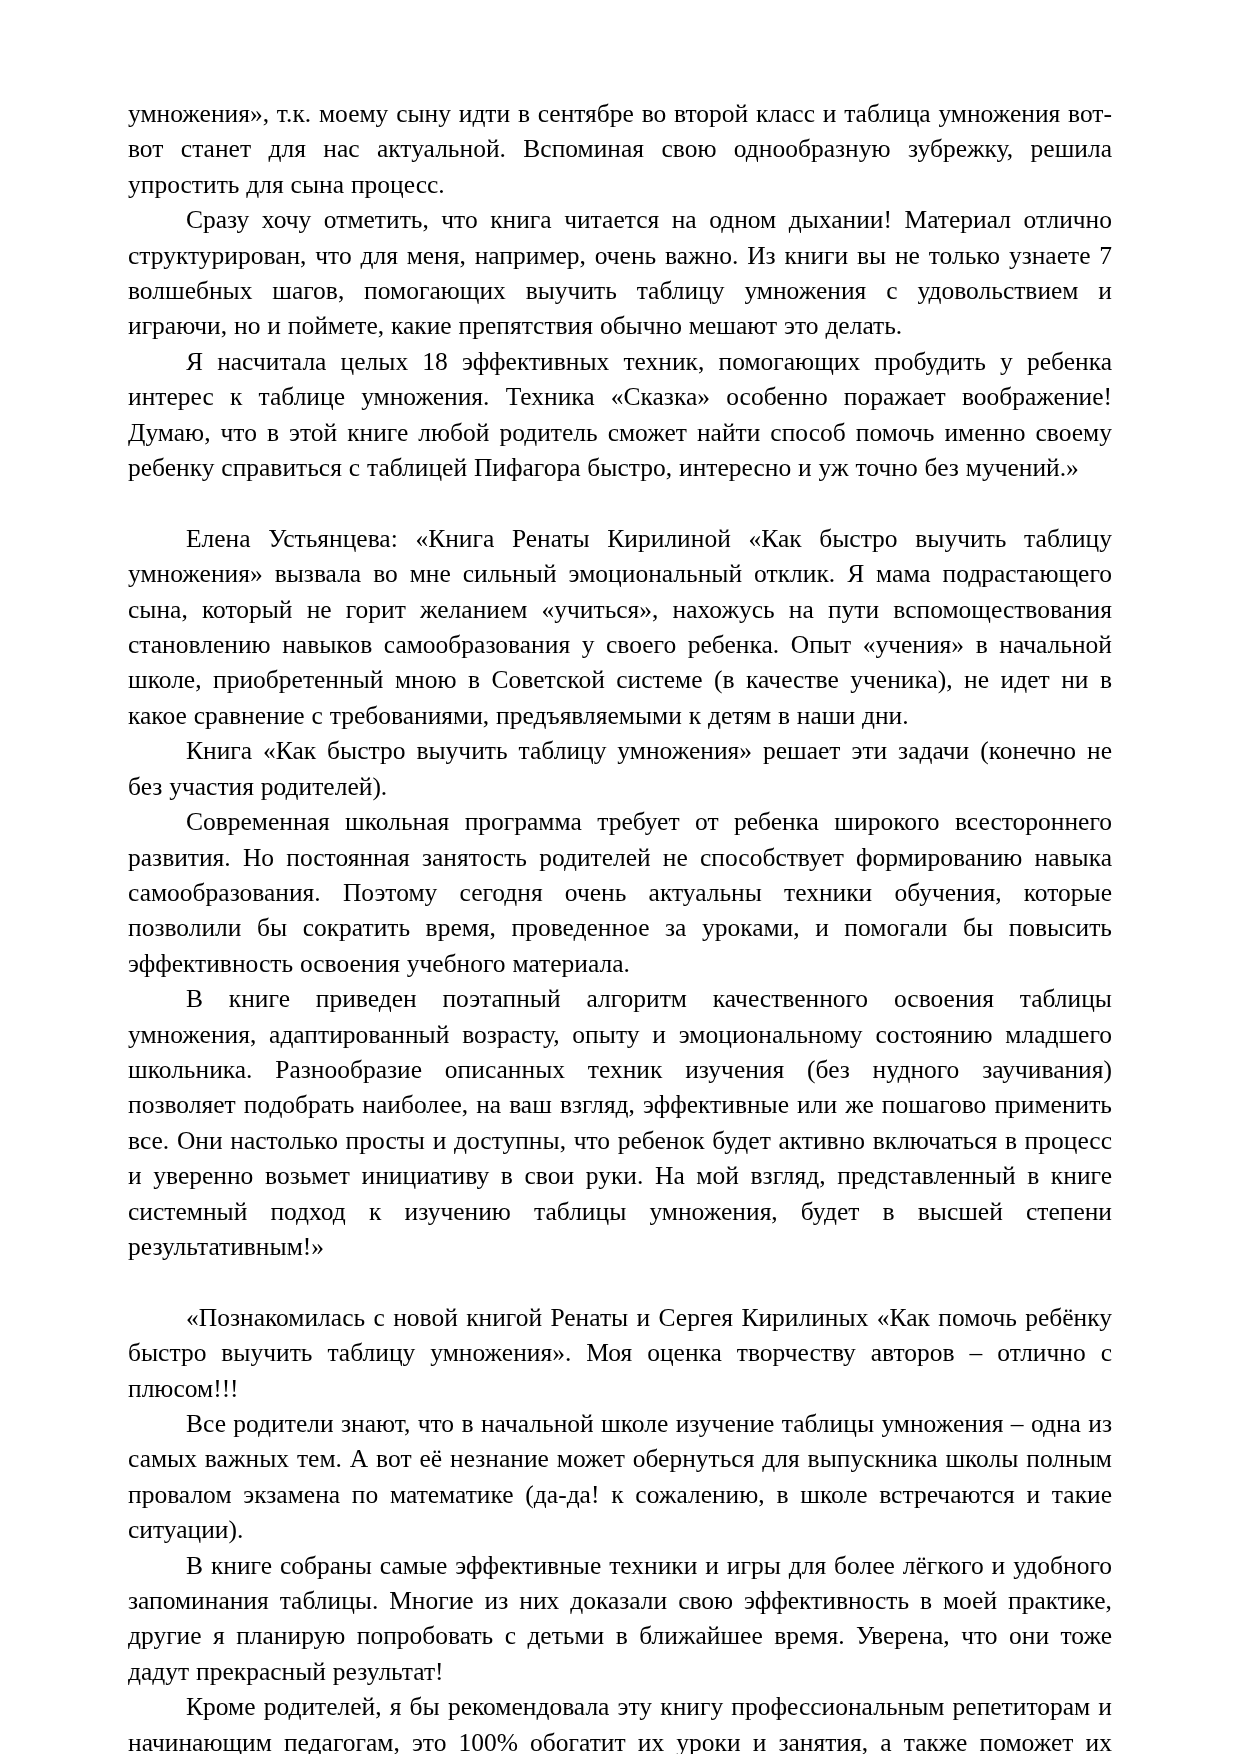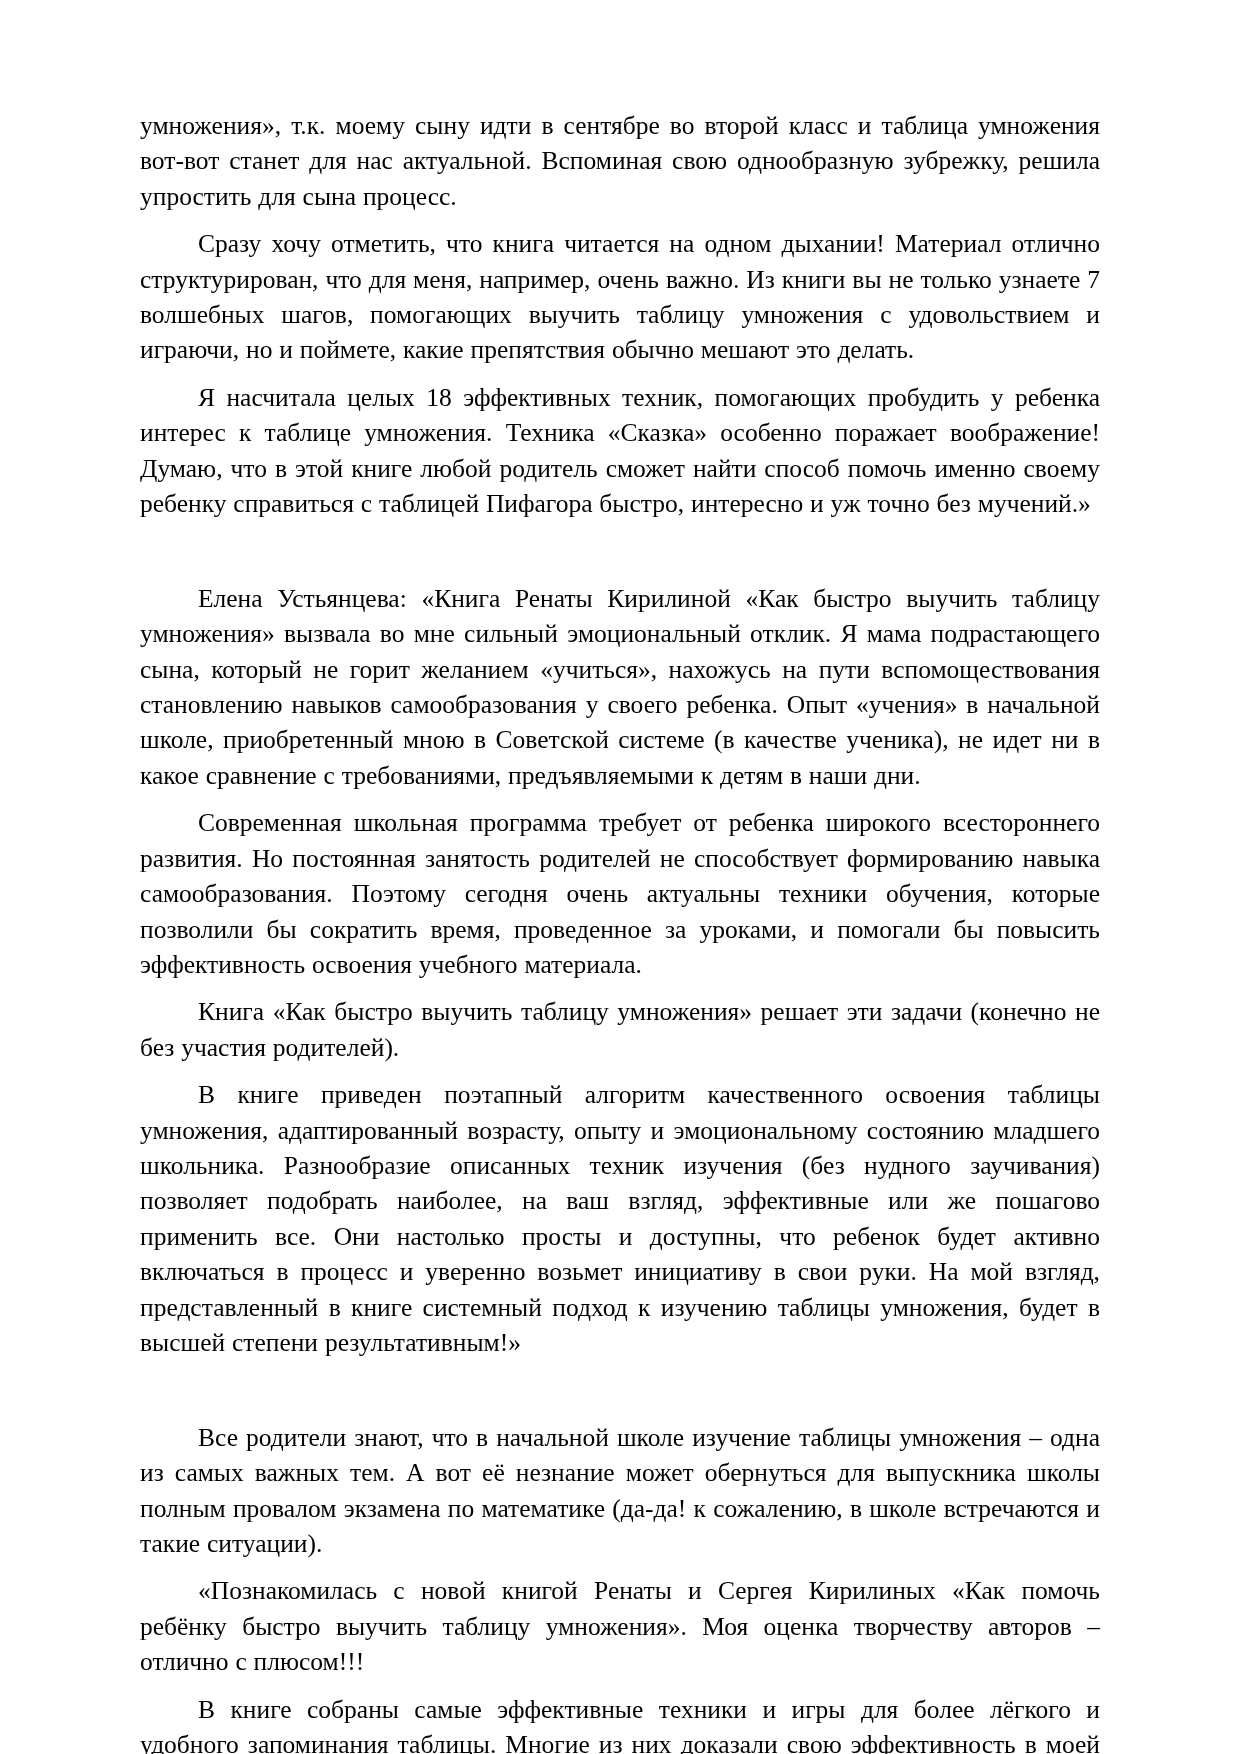--- a/index.html
+++ b/index.html
@@ -20,21 +20,21 @@
     box-sizing: border-box;
     overflow: hidden;
   }
   .text-column {
     position: absolute;
     left: 128px;
     top: 96px;
     width: 984px;
   }
   p.para {
-    margin: 12px;
+    margin: 0;
     font-size: 25.5px;
     line-height: 35.4px;
     text-align: justify;
     text-indent: 58px;
     -webkit-hyphens: none;
     hyphens: none;
     word-spacing: 0.02em;
   }
   p.para.no-indent {
     text-indent: 0;
@@ -46,22 +46,22 @@
 </head>
 <body>
 
 <div class="page">
   <div class="text-column" id="text-column">
   <p class="para no-indent">умножения», т.к. моему сыну идти в сентябре во второй класс и таблица умножения вот-вот станет для нас актуальной. Вспоминая свою однообразную зубрежку, решила упростить для сына процесс.</p>
       <p class="para">Сразу хочу отметить, что книга читается на одном дыхании! Материал отлично структурирован, что для меня, например, очень важно. Из книги вы не только узнаете 7 волшебных шагов, помогающих выучить таблицу умножения с удовольствием и играючи, но и поймете, какие препятствия обычно мешают это делать.</p>
       <p class="para">Я насчитала целых 18 эффективных техник, помогающих пробудить у ребенка интерес к таблице умножения. Техника «Сказка» особенно поражает воображение! Думаю, что в этой книге любой родитель сможет найти способ помочь именно своему ребенку справиться с таблицей Пифагора быстро, интересно и уж точно без мучений.»</p>
       <div class="gap-block"></div>
       <p class="para">Елена Устьянцева: «Книга Ренаты Кирилиной «Как быстро выучить таблицу умножения» вызвала во мне сильный эмоциональный отклик. Я мама подрастающего сына, который не горит желанием «учиться», нахожусь на пути вспомоществования становлению навыков самообразования у своего ребенка. Опыт «учения» в начальной школе, приобретенный мною в Советской системе (в качестве ученика), не идет ни в какое сравнение с требованиями, предъявляемыми к детям в наши дни.</p>
+      <p class="para">Книга «Как быстро выучить таблицу умножения» решает эти задачи (конечно не без участия родителей).</p>
       <p class="para">Современная школьная программа требует от ребенка широкого всестороннего развития. Но постоянная занятость родителей не способствует формированию навыка самообразования. Поэтому сегодня очень актуальны техники обучения, которые позволили бы сократить время, проведенное за уроками, и помогали бы повысить эффективность освоения учебного материала.</p>
-      <p class="para">Книга «Как быстро выучить таблицу умножения» решает эти задачи (конечно не без участия родителей).</p>
       <p class="para">В книге приведен поэтапный алгоритм качественного освоения таблицы умножения, адаптированный возрасту, опыту и эмоциональному состоянию младшего школьника. Разнообразие описанных техник изучения (без нудного заучивания) позволяет подобрать наиболее, на ваш взгляд, эффективные или же пошагово применить все. Они настолько просты и доступны, что ребенок будет активно включаться в процесс и уверенно возьмет инициативу в свои руки. На мой взгляд, представленный в книге системный подход к изучению таблицы умножения, будет в высшей степени результативным!»</p>
       <div class="gap-block"></div>
+      <p class="para">«Познакомилась с новой книгой Ренаты и Сергея Кирилиных «Как помочь ребёнку быстро выучить таблицу умножения». Моя оценка творчеству авторов – отлично с плюсом!!!</p>
       <p class="para">Все родители знают, что в начальной школе изучение таблицы умножения – одна из самых важных тем. А вот её незнание может обернуться для выпускника школы полным провалом экзамена по математике (да-да! к сожалению, в школе встречаются и такие ситуации).</p>
-      <p class="para">«Познакомилась с новой книгой Ренаты и Сергея Кирилиных «Как помочь ребёнку быстро выучить таблицу умножения». Моя оценка творчеству авторов – отлично с плюсом!!!</p>
       <p class="para">В книге собраны самые эффективные техники и игры для более лёгкого и удобного запоминания таблицы. Многие из них доказали свою эффективность в моей практике, другие я планирую попробовать с детьми в ближайшее время. Уверена, что они тоже дадут прекрасный результат!</p>
       <p class="para">Кроме родителей, я бы рекомендовала эту книгу профессиональным репетиторам и начинающим педагогам, это 100% обогатит их уроки и занятия, а также поможет их ученикам добиться блестящих результатов.</p>
     </div>
 </div>
 
 </body></html>

